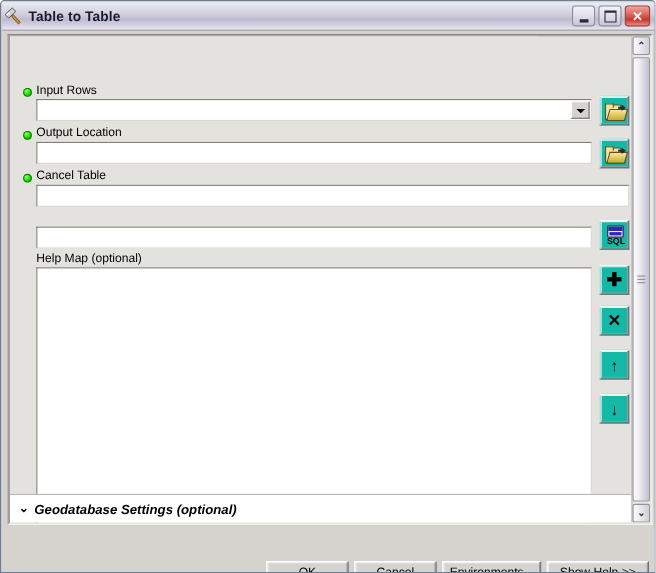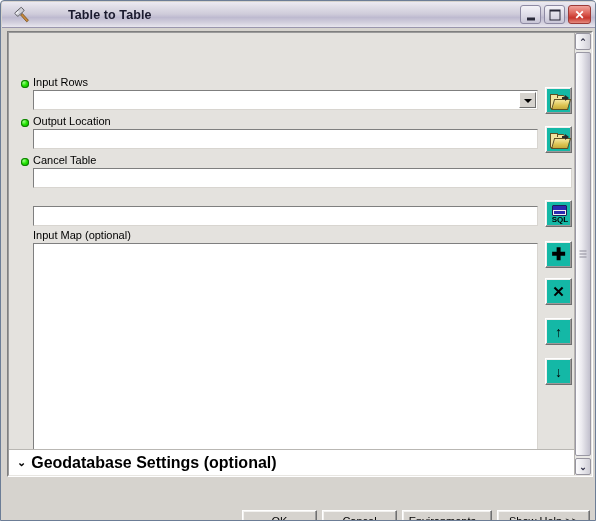--- a/index.html
+++ b/index.html
@@ -32,22 +32,21 @@
     left: 1px; top: 1px;
     width: 594px;
     height: 26px;
     box-sizing: border-box;
     background: linear-gradient(to bottom,
         #eceaf2 0%, #e0dee8 18%, #cfccda 48%,
         #bebad0 62%, #d2cfdd 82%, #e8e6ee 100%);
     border-bottom: 1px solid #9a96ad;
     display: flex;
     align-items: center;
-    padding-left: 12px;
-    gap: 32px;
+    padding-left: 2px;
   }
   #title-icon {
     width: 18px; height: 18px;
     position: relative;
     flex: 0 0 auto;
     margin-right: 4px;
   }
   #title-text {
     font-family: "Liberation Sans", sans-serif;
     font-size: 12.5px;
@@ -397,24 +396,25 @@
   #gdb-chevron {
     font-family: "Liberation Sans", sans-serif;
     font-size: 11px;
     font-weight: bold;
     color: #000;
     margin-right: 5px;
     line-height: 1;
   }
   #gdb-label {
     font-family: "Liberation Sans", sans-serif;
-    font-size: 16px;
+    font-size: 12px;
     font-weight: bold;
     color: #000;
     white-space: nowrap;
+    font-style: italic;
   }
 
   
   #btnbar {
     position: absolute;
     left: 0;
     top: 452px;
     width: 594px;
     height: 41px;
     background: #d6d3ce;
@@ -505,21 +505,21 @@
           <input class="f-input" style="left: 24px; top: 135px; width: 539px;" type="text" value="" placeholder="">
 
           <input class="f-input" style="left: 24px; top: 173px; width: 505px;" type="text" value="" placeholder="">
           <div class="tool-btn" style="left:536px; top:167px;">
             <span class="ic-sql">
               <span class="scr"></span>
               <span class="lbl">SQL</span>
             </span>
           </div>
 
-          <span class="f-label" style="left:24px; top:196px;">Input Map (optional)</span>
+          <span class="f-label" style="left:24px; top:196px;">Help Map (optional)</span>
           <div id="fieldmap-list" style="left:24px; top:210px; width:505px; height:235px;"></div>
 
           <div class="tool-btn" style="left:536px; top:208px;">
             <span class="glyph g-plus">✚</span>
           </div>
           <div class="tool-btn" style="left:536px; top:245px;">
             <span class="glyph g-x">✕</span>
           </div>
           <div class="tool-btn" style="left:536px; top:285px;">
             <span class="glyph g-up">↑</span>

